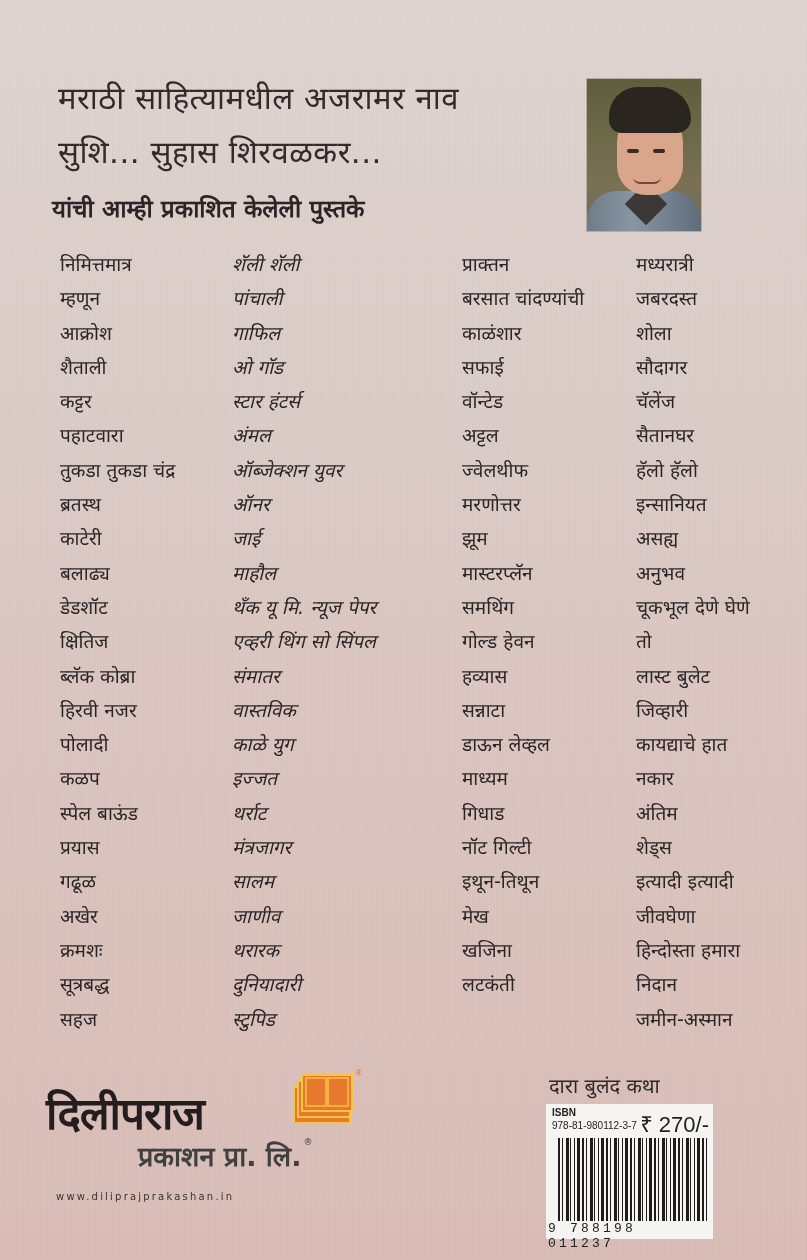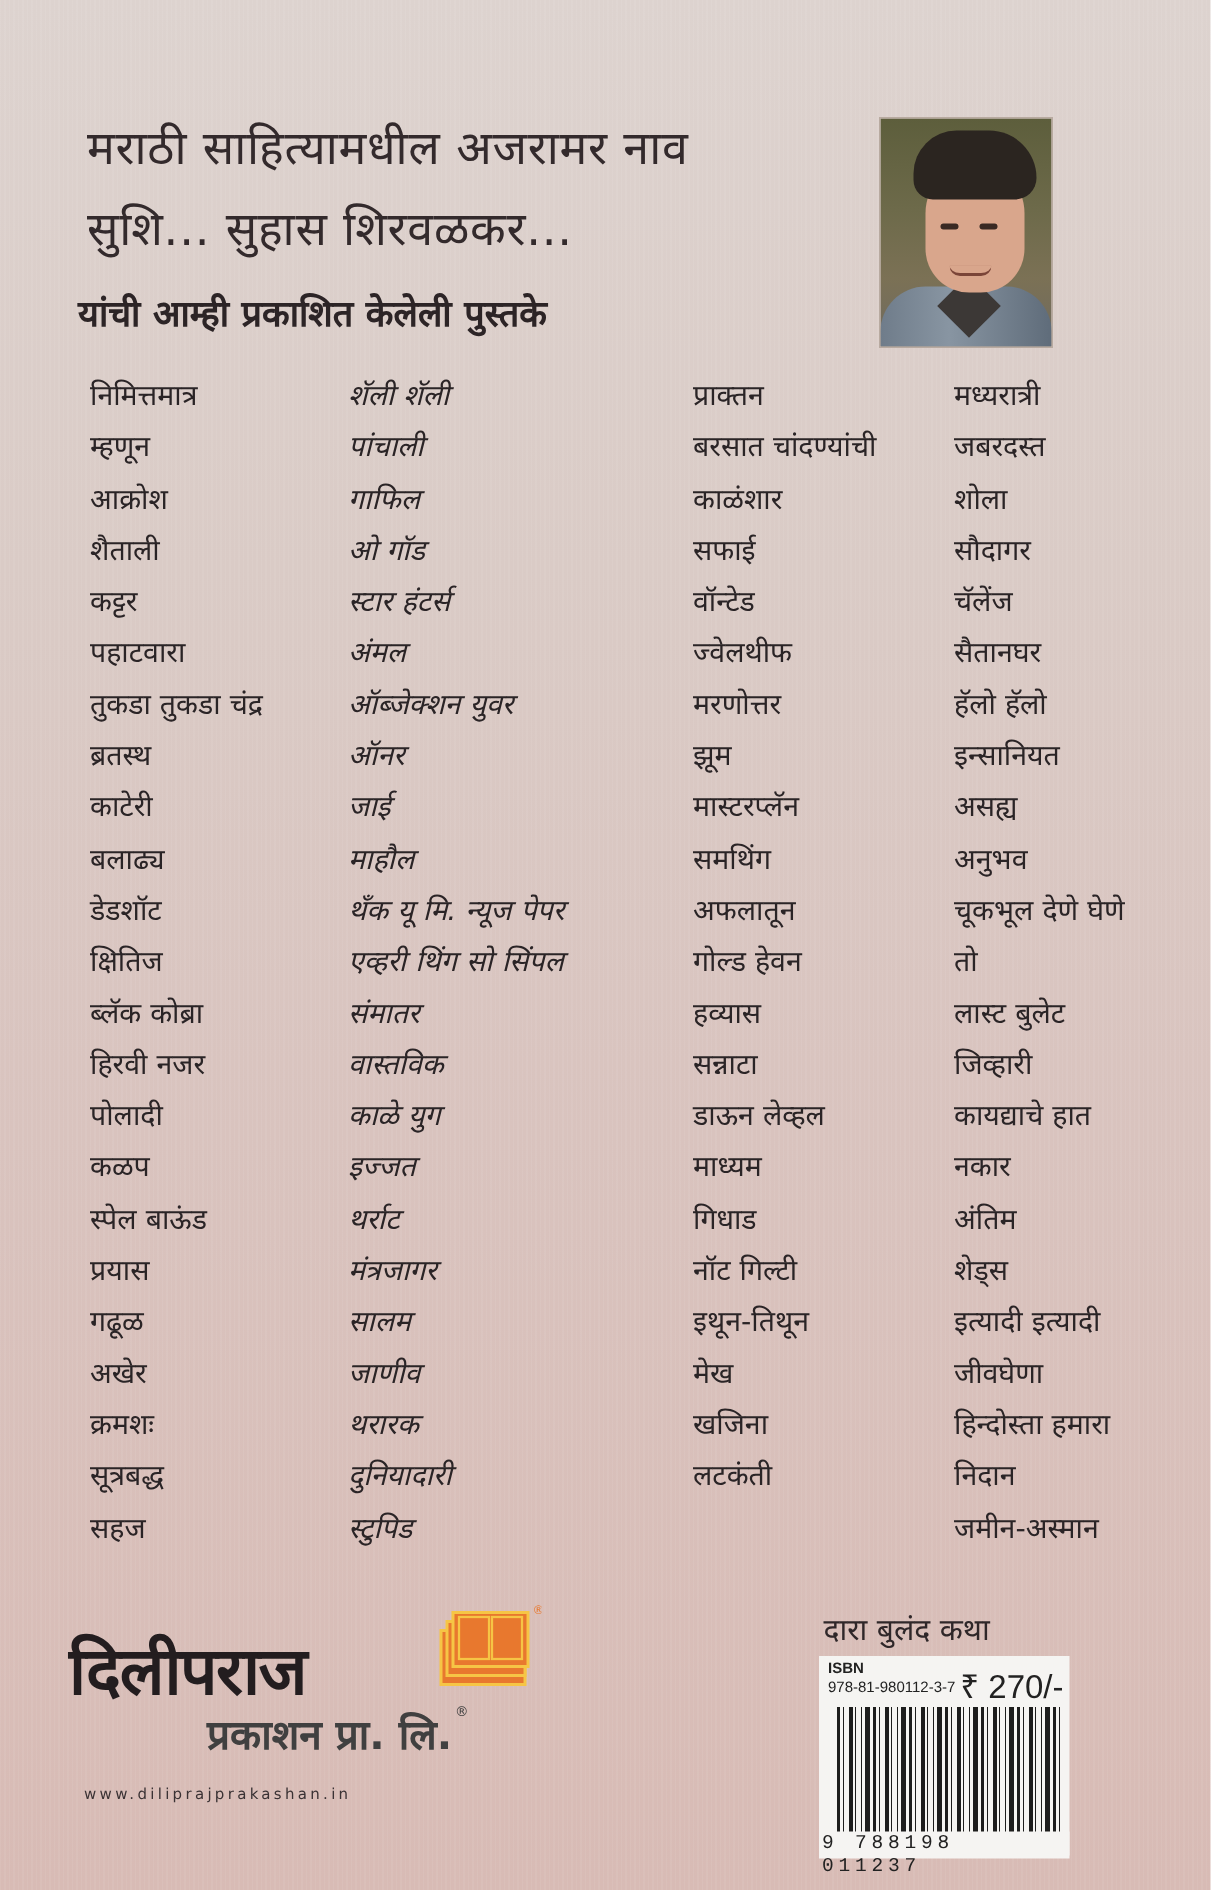--- a/index.html
+++ b/index.html
@@ -151,26 +151,26 @@
       <div class="item">थरारक</div>
       <div class="item">दुनियादारी</div>
       <div class="item">स्टुपिड</div>
     </div>
   <div class="col" id="col3">
       <div class="item">प्राक्तन</div>
       <div class="item">बरसात चांदण्यांची</div>
       <div class="item">काळंशार</div>
       <div class="item">सफाई</div>
       <div class="item">वॉन्टेड</div>
+      <div class="item">अट्टल</div>
       <div class="item">ज्वेलथीफ</div>
       <div class="item">मरणोत्तर</div>
       <div class="item">झूम</div>
       <div class="item">मास्टरप्लॅन</div>
       <div class="item">समथिंग</div>
-      <div class="item">अफलातून</div>
       <div class="item">गोल्ड हेवन</div>
       <div class="item">हव्यास</div>
       <div class="item">सन्नाटा</div>
       <div class="item">डाऊन लेव्हल</div>
       <div class="item">माध्यम</div>
       <div class="item">गिधाड</div>
       <div class="item">नॉट गिल्टी</div>
       <div class="item">इथून-तिथून</div>
       <div class="item">मेख</div>
       <div class="item">खजिना</div>

